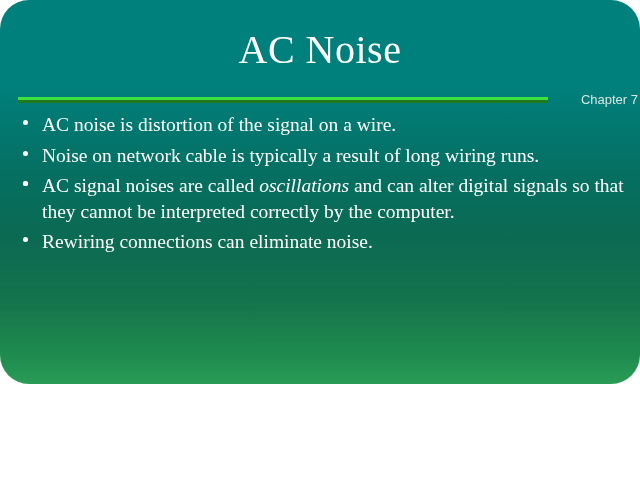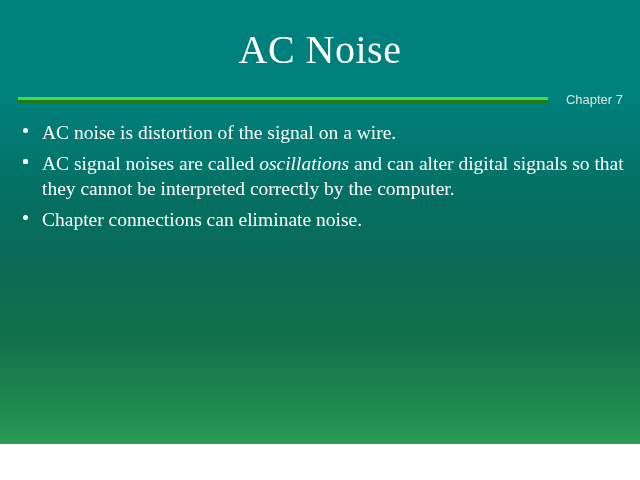--- a/index.html
+++ b/index.html
@@ -8,24 +8,25 @@
   }
   body {
     width: 640px;
     height: 480px;
     overflow: hidden;
     font-family: "Liberation Serif", serif;
   }
   .slide {
     position: relative;
     width: 640px;
-    height: 444px;
+    height: 384px;
     box-sizing: border-box;
     background: linear-gradient(to bottom, #00807c 0%, #00807c 22%, #056f62 45%, #0b6a52 62%, #14734c 78%, #1e8a4e 92%, #2a9c56 100%);
     overflow: hidden;
+    border-radius: 29px;
   }
   .title-area {
     position: absolute;
     top: 26px;
     left: 0;
     width: 640px;
     text-align: center;
   }
   .slide-title {
     color: #ffffff;
@@ -54,29 +55,29 @@
     position: absolute;
     top: 3px;
     left: 0;
     width: 530px;
     height: 3px;
     background: #1f7a1f;
   }
   .chapter {
     position: absolute;
     top: 92px;
-    right: 17px;
+    right: 2px;
     color: #d8e6e2;
     font-family: "Liberation Sans", sans-serif;
     font-size: 13px;
     line-height: 16px;
   }
   .body-area {
     position: absolute;
-    top: 120px;
+    top: 112px;
     left: 10px;
     width: 622px;
   }
   ul.bullets {
     list-style: none;
     margin: 0;
     padding: 0;
   }
   ul.bullets > li {
     position: relative;
@@ -116,28 +117,29 @@
   <div class="chapter">Chapter 7</div>
 
   <div class="body-area">
     <ul class="bullets">
       <li>
         <span class="bullet-dot"></span>
         <span class="bullet-text">AC noise is distortion of the signal on a wire.</span>
       </li>
       <li>
         <span class="bullet-dot"></span>
+        <span class="bullet-text">Noise on network cable is typically a result of long wiring runs.</span>
       </li>
       <li>
         <span class="bullet-dot"></span>
       </li>
       <li>
         <span class="bullet-dot"></span>
         <span class="bullet-text">AC signal noises are called <em>oscillations</em> and can alter digital signals so that they cannot be interpreted correctly by the computer.</span>
       </li>
       <li>
         <span class="bullet-dot"></span>
-        <span class="bullet-text">Chapter connections can eliminate noise.</span>
+        <span class="bullet-text">Rewiring connections can eliminate noise.</span>
       </li>
     </ul>
   </div>
 
 </div>
 
 </body></html>

